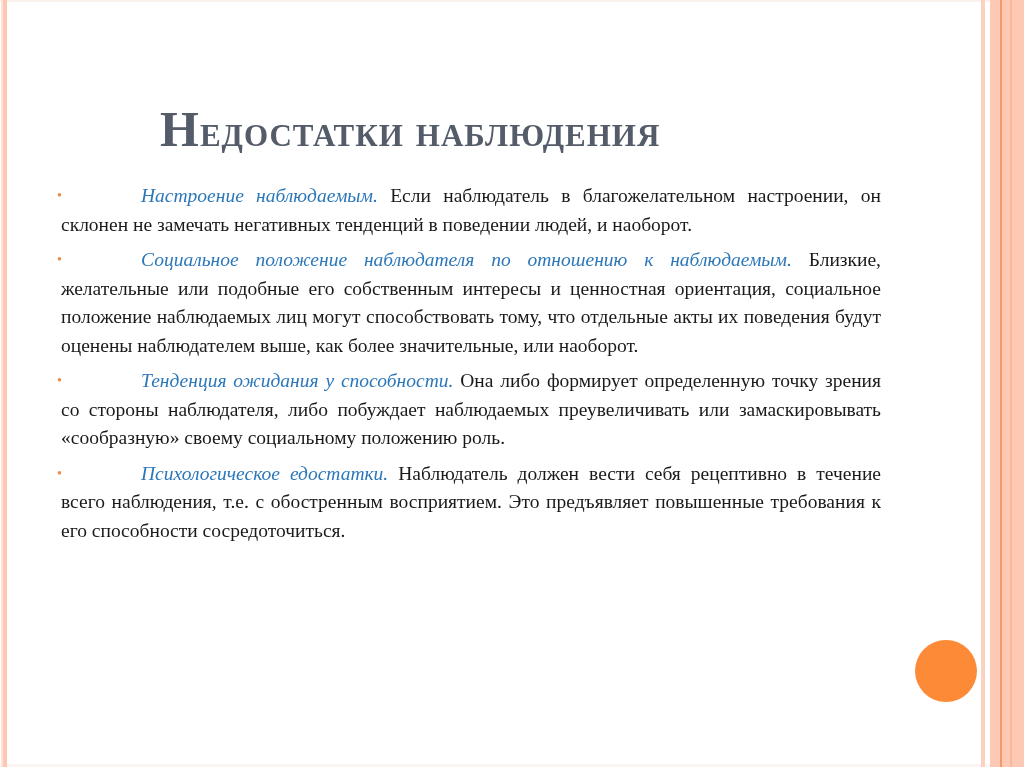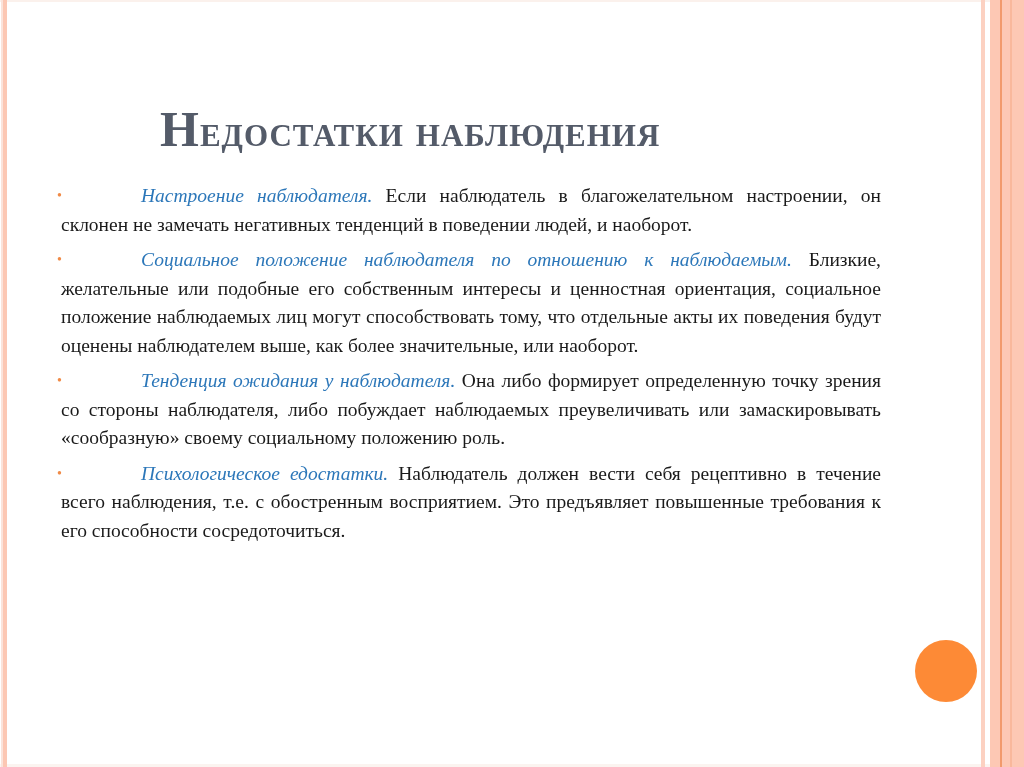--- a/index.html
+++ b/index.html
@@ -54,27 +54,27 @@
   <div class="stripe l2"></div>
   <div class="stripe r1"></div>
   <div class="stripe r2"></div>
   <div class="stripe r3"></div>
   <div class="stripe r4"></div>
 
   <div class="title"><span class="cap">Н</span><span class="rest">едостатки наблюдения</span></div>
 
   <div class="content">
     <div class="item">
-      <span class="bullet">•</span><span class="indent"></span><span class="em">Настроение наблюдателя.</span><span> Если наблюдатель в благожелательном настроении, он склонен не замечать негативных тенденций в поведении людей, и наоборот.</span>
+      <span class="bullet">•</span><span class="indent"></span><span class="em">Настроение наблюдаемым.</span><span> Если наблюдатель в благожелательном настроении, он склонен не замечать негативных тенденций в поведении людей, и наоборот.</span>
     </div>
     <div class="item">
       <span class="bullet">•</span><span class="indent"></span><span class="em">Социальное положение наблюдателя по отношению к наблюдаемым.</span><span> Близкие, желательные или подобные его собственным интересы и ценностная ориентация, социальное положение наблюдаемых лиц могут способствовать тому, что отдельные акты их поведения будут оценены наблюдателем выше, как более значительные, или наоборот.</span>
     </div>
     <div class="item">
-      <span class="bullet">•</span><span class="indent"></span><span class="em">Тенденция ожидания у наблюдателя.</span><span> Она либо формирует определенную точку зрения со стороны наблюдателя, либо побуждает наблюдаемых преувеличивать или замаскировывать «сообразную» своему социальному положению роль.</span>
+      <span class="bullet">•</span><span class="indent"></span><span class="em">Тенденция ожидания у способности.</span><span> Она либо формирует определенную точку зрения со стороны наблюдателя, либо побуждает наблюдаемых преувеличивать или замаскировывать «сообразную» своему социальному положению роль.</span>
     </div>
     <div class="item">
       <span class="bullet">•</span><span class="indent"></span><span class="em">Психологическое едостатки.</span><span>  Наблюдатель должен вести себя рецептивно в течение всего наблюдения, т.е. с обостренным восприятием. Это предъявляет повышенные требования к его способности сосредоточиться.</span>
     </div>
   </div>
 
   <div class="orange-dot"></div>
 </div>
 
 </body></html>

